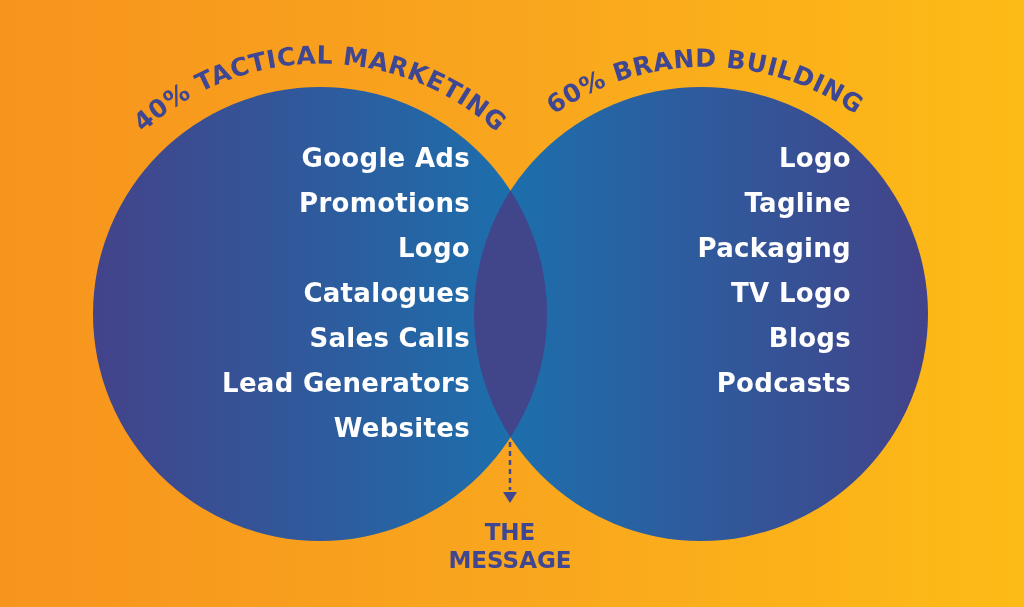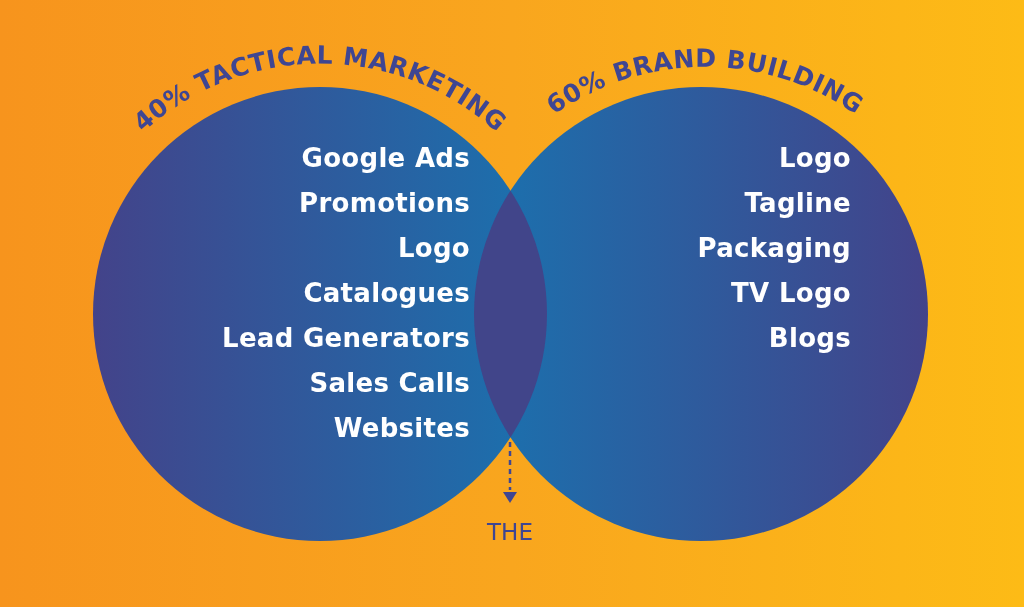--- a/index.html
+++ b/index.html
@@ -4,21 +4,21 @@
 <style>
   html, body { margin:0; padding:0; }
   body { width:1024px; height:607px; overflow:hidden; position:relative;
     background: linear-gradient(90deg, #f7941d 0%, #f9a61e 50%, #fdbb16 100%);
     font-family: "DejaVu Sans", sans-serif; }
   svg.main { position:absolute; left:0; top:0; }
   .list { position:absolute; top:136px; width:300px; text-align:right; margin:0; padding:0; list-style:none; }
   .list li { color:#fff; font-size:26px; font-weight:bold; height:45px; line-height:45px; letter-spacing:0.3px; }
   #left-list { left:170px; }
   #right-list { left:551px; }
-  .message { position:absolute; left:430px; width:160px; text-align:center; color:#3f4692; font-weight:normal; font-size:23px; line-height:28px; top:518px; }
+  .message { position:absolute; left:430px; width:160px; text-align:center; color:#3f4692; font-weight:bold; font-size:23px; line-height:28px; top:518px; }
 </style>
 </head>
 <body>
 
 <svg class="main" width="1024" height="607" viewBox="0 0 1024 607">
   <defs>
     <linearGradient id="gl" x1="0" x2="1" y1="0" y2="0">
       <stop offset="0" stop-color="#43438a"></stop>
       <stop offset="1" stop-color="#1a72af"></stop>
     </linearGradient>
@@ -45,28 +45,30 @@
     <line x1="510" y1="442" x2="510" y2="490" stroke="#3f4692" stroke-width="2.5" stroke-dasharray="5,4"></line>
     <polygon points="503,492 517,492 510,503" fill="#3f4692"></polygon>
   </g>
 </svg>
 
 <ul class="list" id="left-list">
   <li>Google Ads</li>
   <li>Promotions</li>
   <li>Logo</li>
   <li>Catalogues</li>
+  <li>Sales Calls</li>
   <li>Lead Generators</li>
-  <li>Sales Calls</li>
   <li>Websites</li>
 </ul>
 
 <ul class="list" id="right-list">
   <li>Logo</li>
   <li>Tagline</li>
   <li>Packaging</li>
   <li>TV Logo</li>
   <li>Blogs</li>
+  <li>Podcasts</li>
 </ul>
 
 <div class="message">
   <div>THE</div>
+  <div>MESSAGE</div>
 </div>
 
 </body></html>

